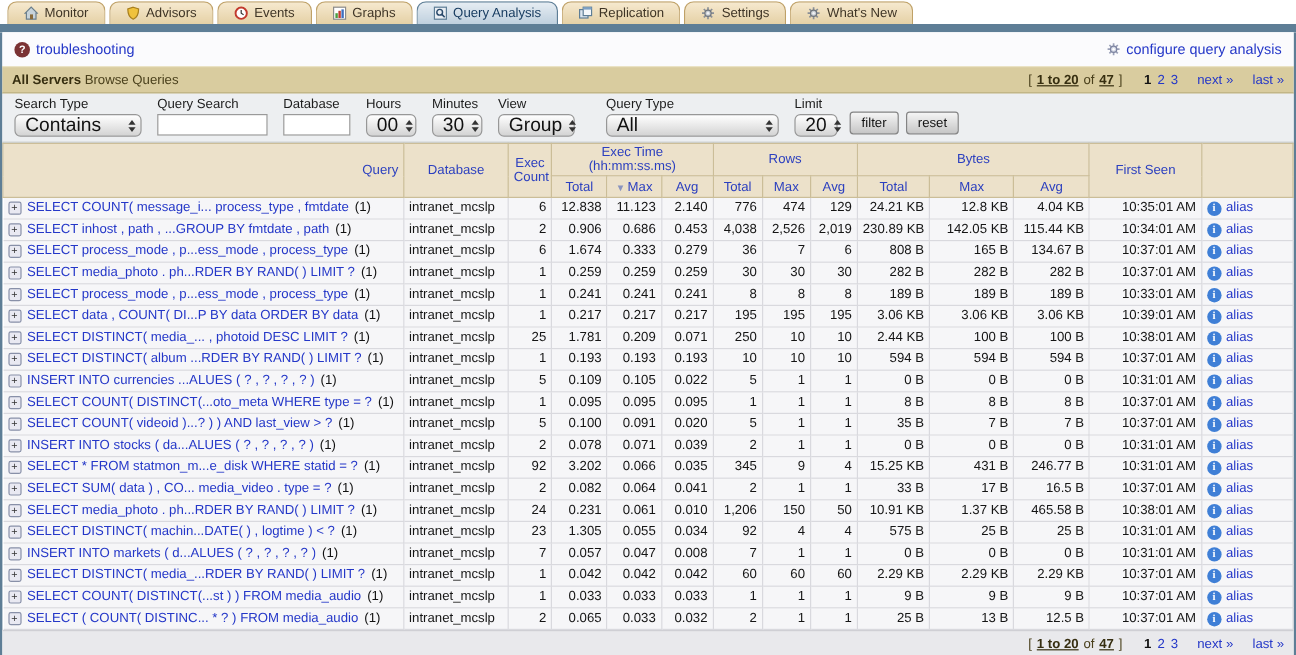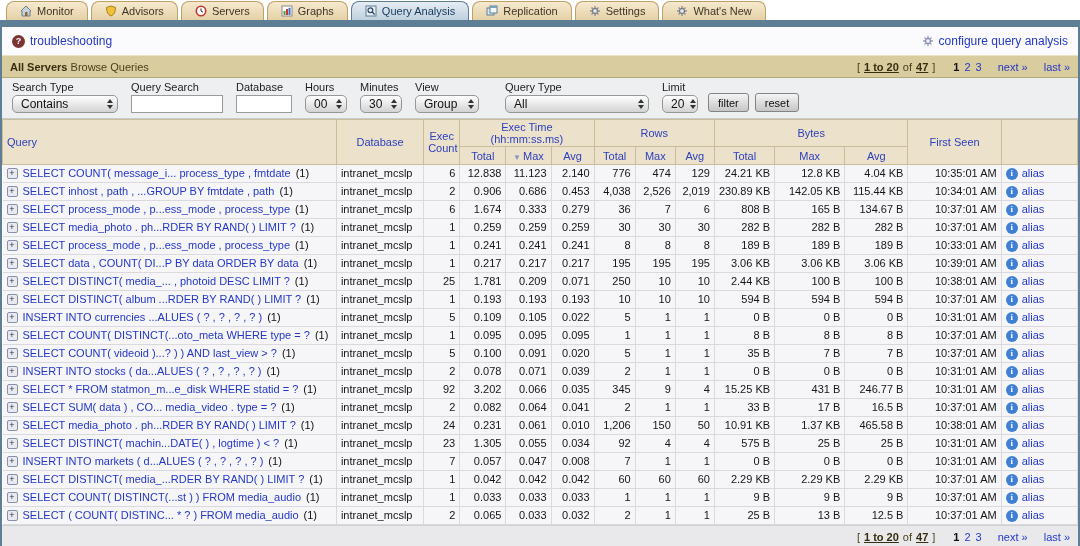--- a/index.html
+++ b/index.html
@@ -36,33 +36,33 @@
   .pag .pages { display:flex; gap:5px; margin-left:14px; }
   .pag .page { color:#2437c8; cursor:pointer; text-decoration:none; }
   .pag .page.current { color:#111; font-weight:bold; cursor:default; }
   .pag .nav { color:#2437c8; cursor:pointer; margin-left:12px; text-decoration:none; }
 
   
   .filterbar { background:#edeff1; border-bottom:1px solid #c8ccd0; padding:3px 10px 5px; display:flex; gap:13px; font-size:11px; height:41px; }
   .fgroup { display:flex; flex-direction:column; gap:2px; }
   .flabel { color:#1c1c1c; }
   .macselect { height:19px; border:1px solid #979797; border-radius:5px; background:linear-gradient(#ffffff,#d3d3d3);
-               display:flex; align-items:center; justify-content:space-between; gap:6px; padding:0 4px 0 8px; font-size:12px; color:#111; cursor:pointer; }
+               display:flex; align-items:center; justify-content:space-between; gap:6px; padding:0 4px 0 8px; font-size:16px; color:#111; cursor:pointer; }
   .stepper { display:flex; flex-direction:column; gap:2px; align-items:center; }
   .tri-up { width:0; height:0; border-left:3px solid transparent; border-right:3px solid transparent; border-bottom:4px solid #333; }
   .tri-dn { width:0; height:0; border-left:3px solid transparent; border-right:3px solid transparent; border-top:4px solid #333; }
   .finput { height:18px; border:1px solid #9a9a9a; font-size:11px; padding:0 3px; background:#fff; }
   .btns { display:flex; gap:6px; align-items:flex-end; padding-bottom:1px; margin-left:-3px; }
   .btn { height:19px; padding:0 9px; border:1px solid #848484; border-radius:3px;
          background:linear-gradient(#f5f5f5,#c6c6c6); font-size:11px; color:#111; cursor:pointer; font-family:"Liberation Sans",sans-serif; }
 
   
   table { border-collapse:collapse; table-layout:fixed; width:100%; font-size:11px; }
   thead th { background:#ece1ca; color:#2b3fbf; font-weight:normal; border:1px solid #cbbd98; padding:1px 4px; height:18px; }
-  thead th.left { text-align:left;margin-top:27px; }
+  thead th.left { text-align:right;margin-top:27px; }
   .sorticon { color:#8a94bf; font-size:8px; margin-right:2px; }
   tbody td { background:#f6f6f8; border-right:1px solid #d9d9de; border-bottom:1px solid #d9d9de;
              padding:1px 4px; color:#151515; height:17px; line-height:15px; overflow:hidden; white-space:nowrap; }
   td.num, td.fs { text-align:right; }
   .qcell { display:flex; align-items:center; gap:5px; }
   .expand { width:11px; height:11px; min-width:11px; border:1px solid #8890a8; background:#e9e9f2; color:#333;
             font-size:9px; line-height:9px; text-align:center; border-radius:2px; cursor:pointer; }
   .qtext { color:#2437c8; cursor:pointer; overflow:hidden; white-space:nowrap; }
   .qcount { color:#111; }
   .aliascell { display:flex; align-items:center; gap:4px; }
@@ -97,21 +97,21 @@
       <span>Advisors</span>
     </div>
 
     <div class="tab">
       <span class="tabicon">
         <svg width="12" height="12" viewBox="0 0 12 12">
           <circle cx="6" cy="6" r="4.7" fill="#fff" stroke="#c23a2e" stroke-width="1.6"></circle>
           <path d="M6 3.4 L6 6 L8 7.2" stroke="#333" stroke-width="1" fill="none"></path>
         </svg>
       </span>
-      <span>Servers</span>
+      <span>Events</span>
     </div>
 
     <div class="tab">
       <span class="tabicon">
         <svg width="12" height="12" viewBox="0 0 12 12">
           <rect x="1" y="1" width="10" height="10" fill="#fff" stroke="#8a8a8a"></rect>
           <rect x="2.5" y="6" width="2" height="4" fill="#4a9e3f"></rect>
           <rect x="5" y="4" width="2" height="6" fill="#c23a2e"></rect>
           <rect x="7.5" y="2.8" width="2" height="7.2" fill="#3f6fbf"></rect>
         </svg>

